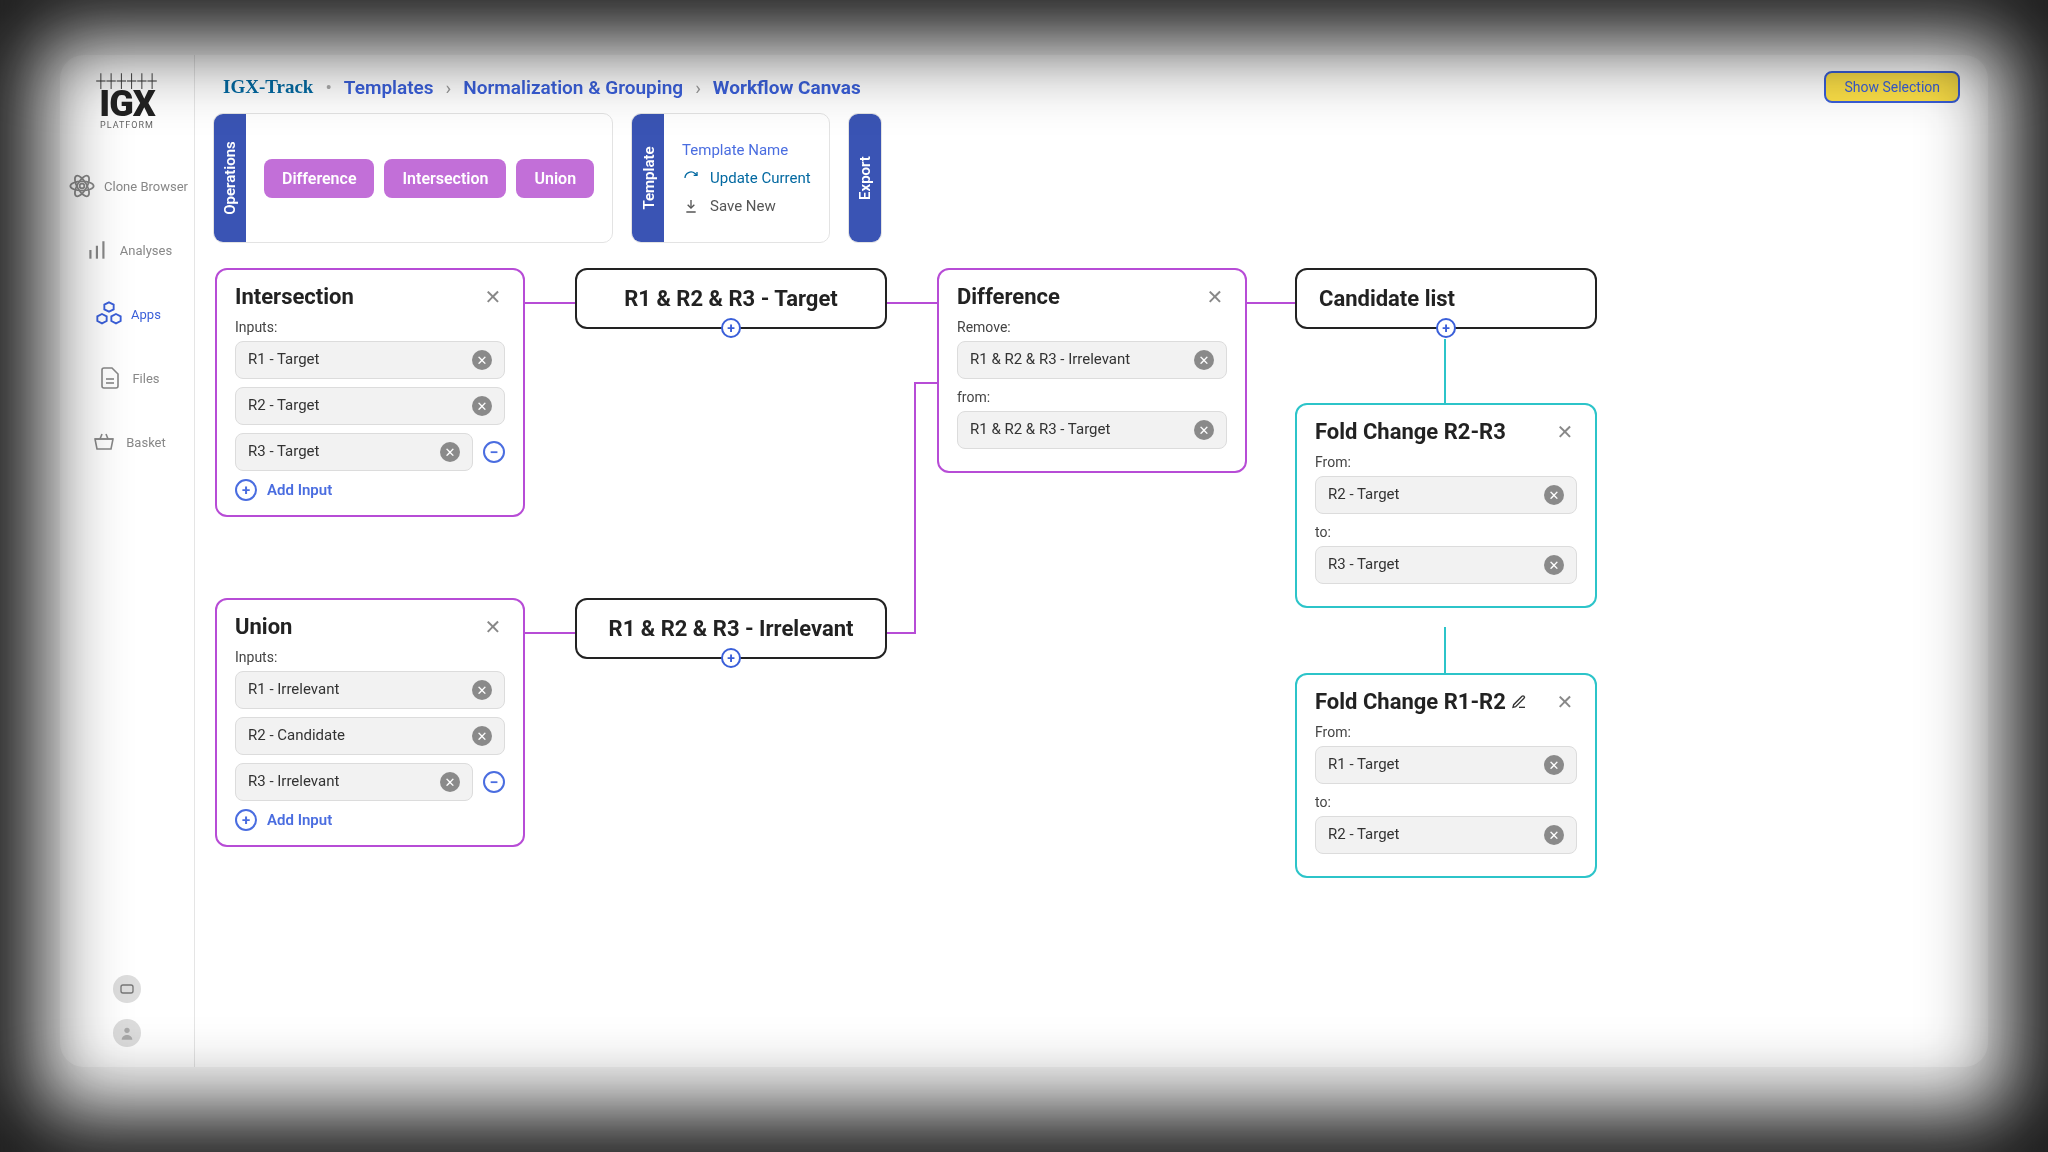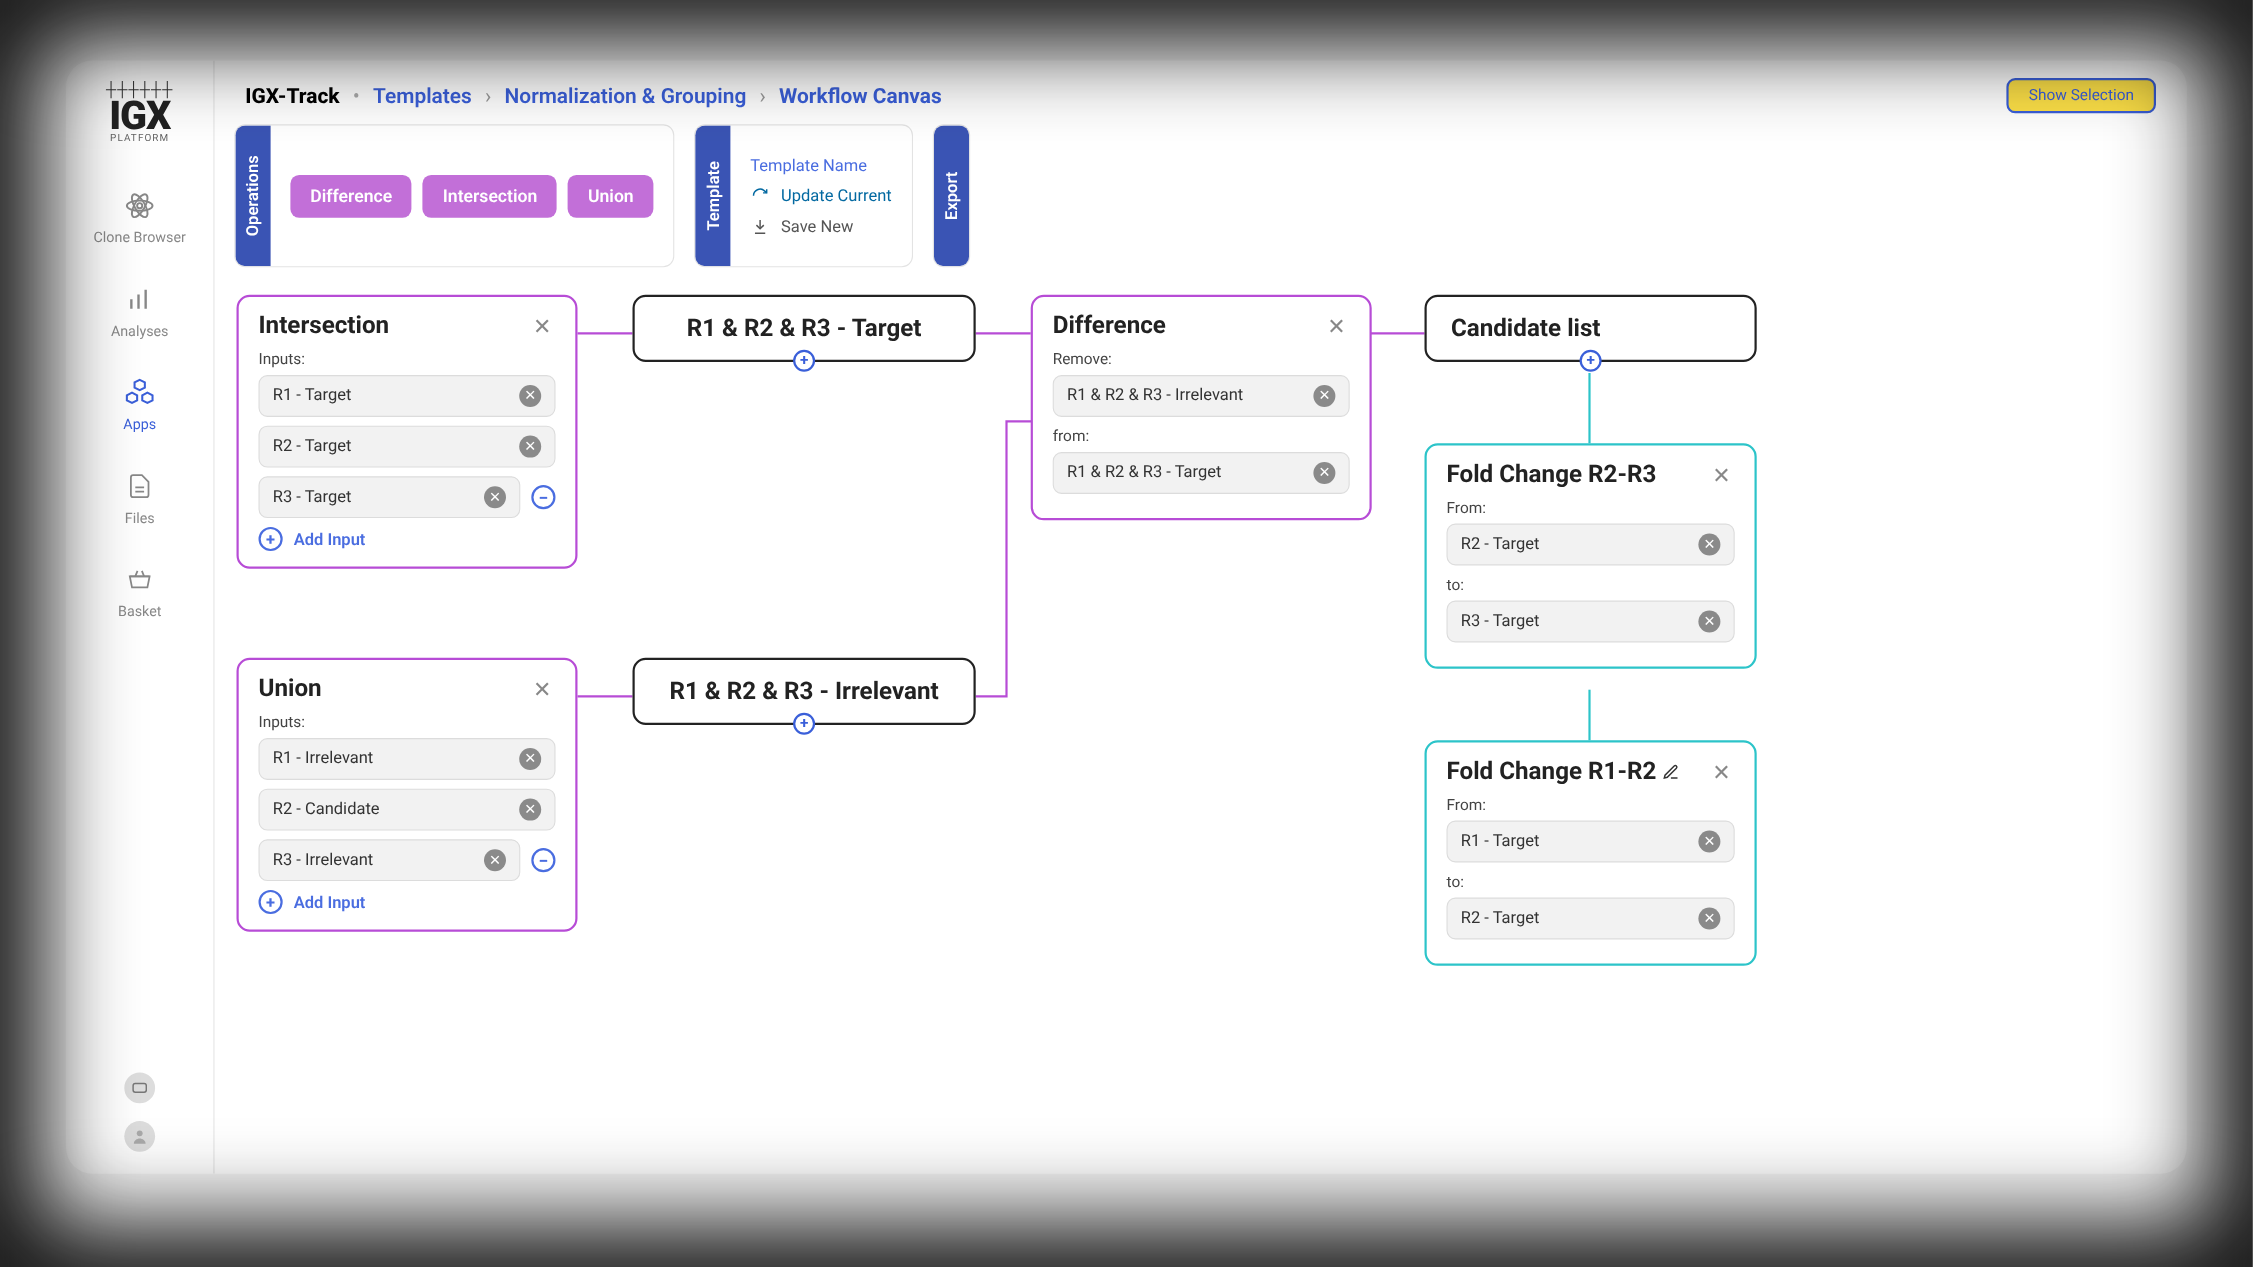--- a/index.html
+++ b/index.html
@@ -6,32 +6,32 @@
   body { background: #f5f5f5; width: 2048px; height: 1152px; position: relative; overflow: hidden; }
   .vignette { position: absolute; inset: 0; pointer-events: none; box-shadow: inset 0 0 80px 40px rgba(0,0,0,0.9); z-index: 100; }
   .window { position: absolute; top: 55px; left: 60px; right: 60px; bottom: 85px; background: #fff; border-radius: 24px; display: flex; overflow: hidden; }
 
   
   .sidebar { width: 135px; border-right: 1px solid #e5e5e5; display: flex; flex-direction: column; align-items: center; padding-top: 18px; }
   .logo { margin-bottom: 40px; text-align: center; }
   .logo-dashes { font-size: 13px; letter-spacing: 1px; color: #333; font-weight: bold; }
   .logo-text { font-size: 36px; font-weight: 900; color: #222; letter-spacing: -1px; line-height: 0.9; }
   .logo-sub { font-size: 9px; color: #666; letter-spacing: 1px; }
-  .nav-item { display: flex; flex-direction: column; align-items: center; gap: 6px; margin-bottom: 32px; color: #888; cursor: pointer; }
+  .nav-item { display: flex; flex-direction: row; align-items: center; gap: 6px; margin-bottom: 32px; color: #888; cursor: pointer; }
   .nav-item.active { color: #3a5fd9; }
   .nav-item .nav-icon { width: 32px; height: 32px; display: flex; align-items: center; justify-content: center; }
   .nav-item .nav-label { font-size: 13px; }
   .sidebar-bottom { margin-top: auto; margin-bottom: 20px; display: flex; flex-direction: column; gap: 16px; align-items: center; }
   .sidebar-bottom .circ { width: 28px; height: 28px; border-radius: 50%; background: #ddd; display: flex; align-items: center; justify-content: center; color: #777; }
 
   
   .main { flex: 1; display: flex; flex-direction: column; }
   .topbar { display: flex; align-items: center; padding: 16px 28px 10px 28px; }
   .breadcrumb { display: flex; align-items: center; gap: 12px; font-size: 19px; }
-  .bc-app { font-weight: 800; color: #000000; }
+  .bc-app { font-weight: 800; color: #0369a1; font-family: Liberation Serif, serif; }
   .bc-dot { color: #aaa; }
   .bc-link { color: #3a5fd9; font-weight: 600; cursor: pointer; }
   .bc-sep { color: #999; }
   .bc-current { color: #3a5fd9; font-weight: 700; }
   .show-selection { margin-left: auto; border: 2px solid #3a5fd9; color: #3a5fd9; background: #fde047; border-radius: 8px; padding: 6px 18px; font-size: 14px; font-weight: 400; cursor: pointer; }
 
   
   .toolbar { display: flex; gap: 18px; padding: 0 0 10px 18px; }
   .panel { display: flex; background: #fff; border: 1px solid #e3e3e3; border-radius: 10px; overflow: hidden; height: 130px; }
   .panel-tab { background: #3a54b4; color: #fff; width: 32px; display: flex; align-items: center; justify-content: center; font-size: 15px; font-weight: 600; }

